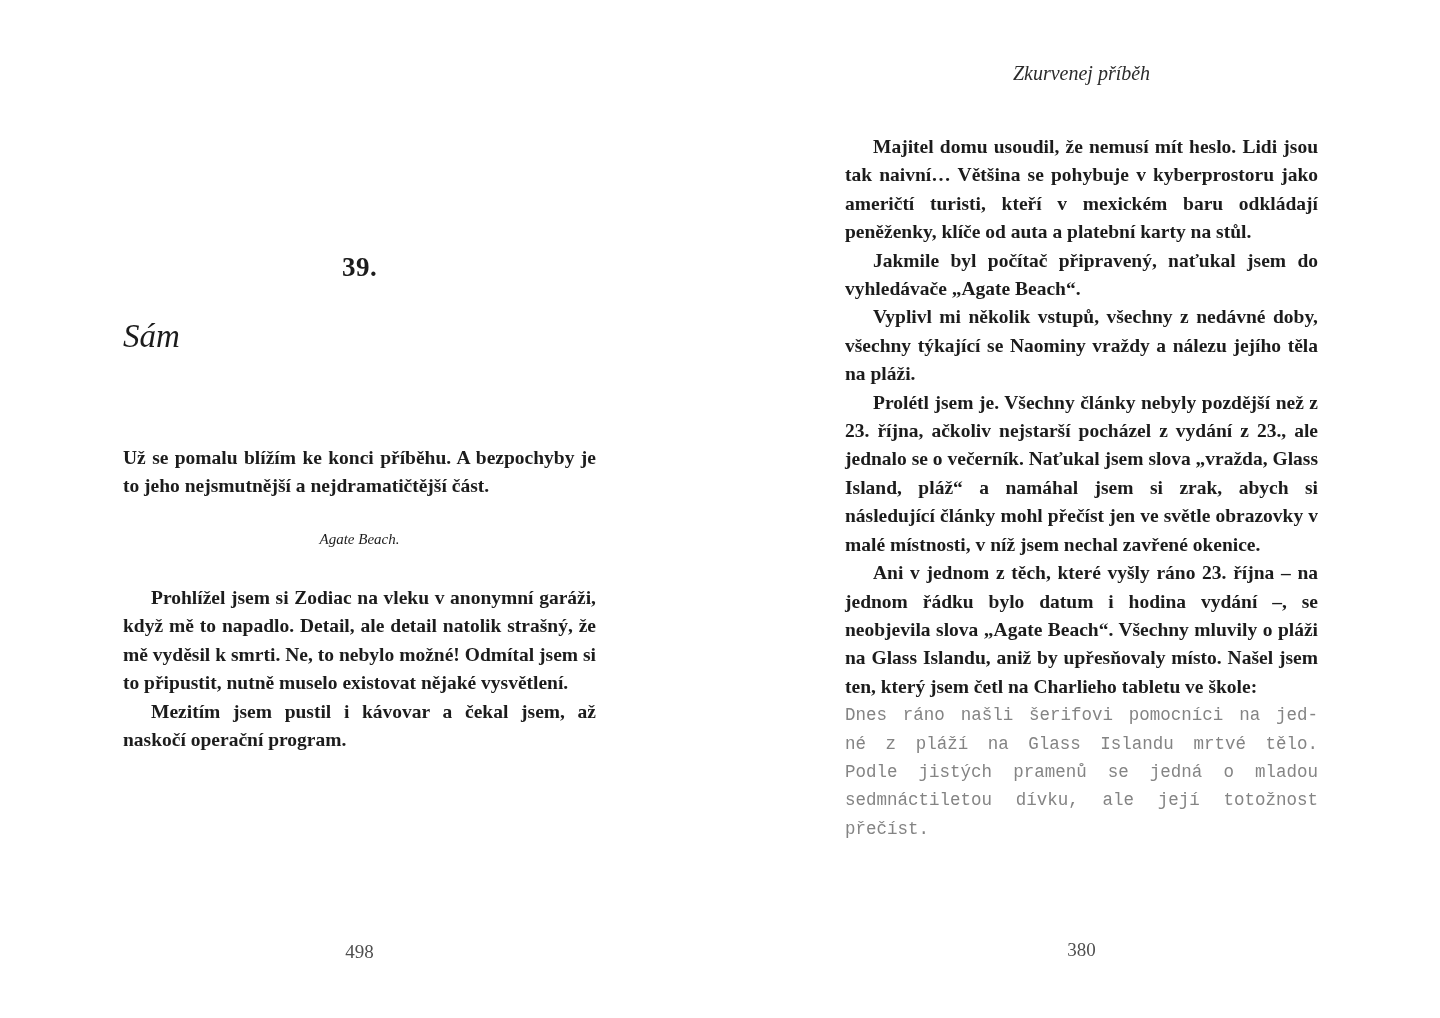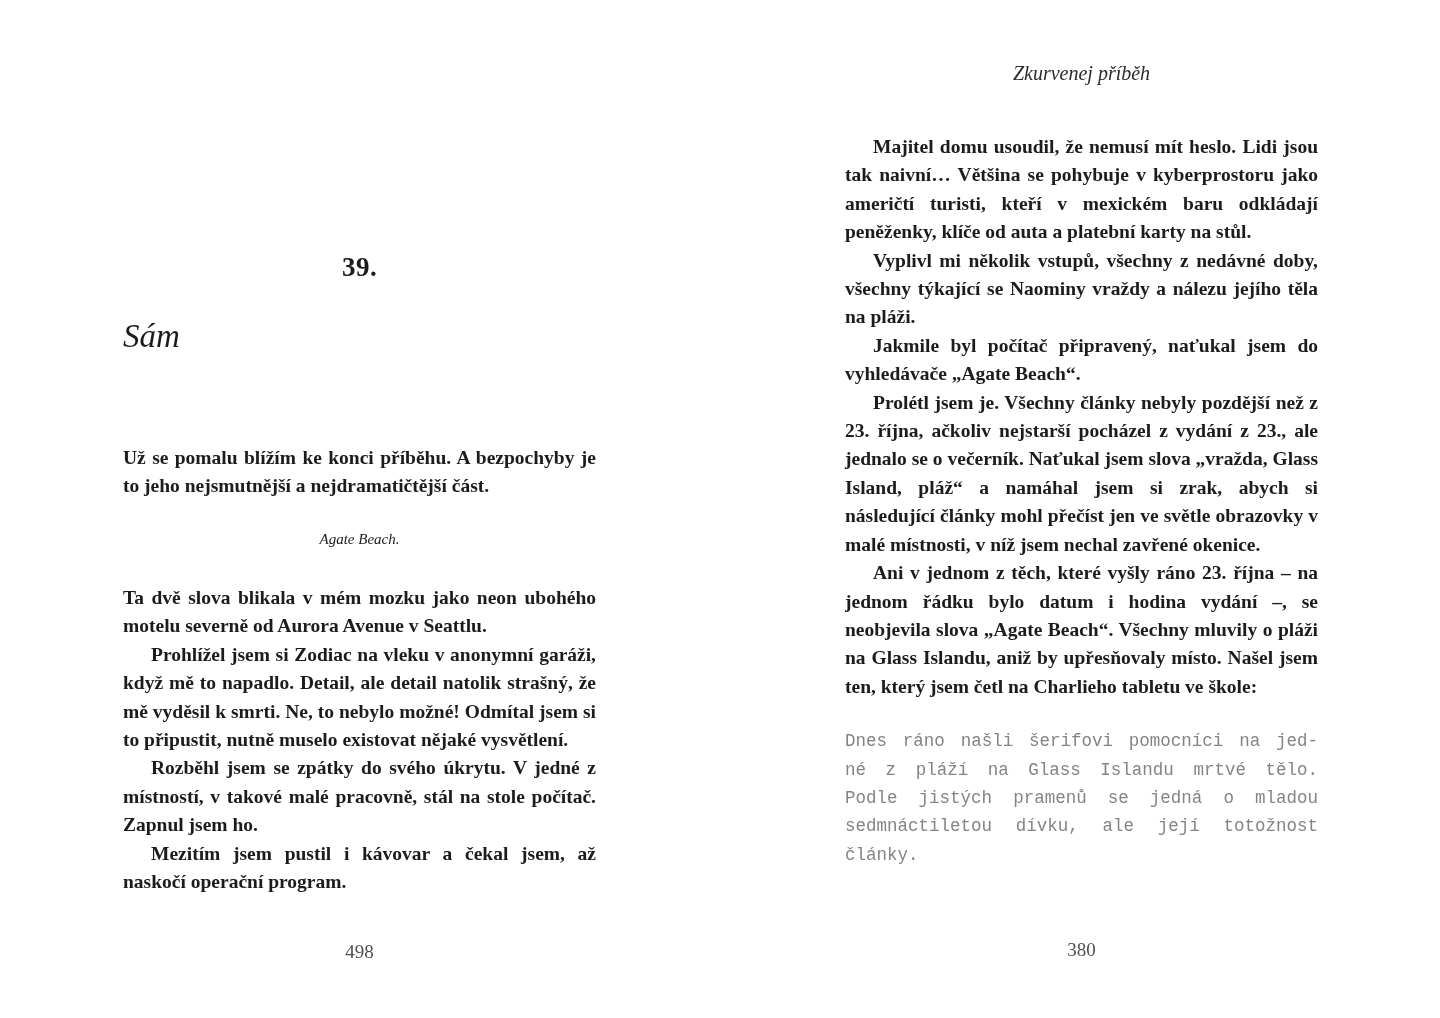--- a/index.html
+++ b/index.html
@@ -77,21 +77,20 @@
     margin: 0;
     font-size: 19.5px;
     line-height: 28.4px;
     text-align: justify;
     hyphens: none;
     font-weight: bold;
   }
   p.indent { text-indent: 28px; }
 
   .quote-block {
-    margin-top: 26px;
     font-family: "Liberation Mono", monospace;
     font-size: 17.5px;
     line-height: 28.4px;
     color: #848484;
   }
   .quote-line {
     text-align: justify;
     text-align-last: justify;
   }
   .quote-line.last {
@@ -118,45 +117,43 @@
 
     <div class="chapter-title">Sám</div>
 
     <div class="intro-block">
       <p class="body-par">Už se pomalu blížím ke konci příběhu. A bezpochyby je to jeho nejsmutnější a nejdramatičtější část.</p>
     </div>
 
     <div class="location-line">Agate Beach.</div>
 
     <div class="left-body">
-      <p class="body-par">Ta dvě slova blikala v mém mozku jako neon ubohého motelu severně od Aurora Avenue v Seattlu.</p>
       <p class="body-par indent">Prohlížel jsem si Zodiac na vleku v anonymní garáži, když mě to napadlo. Detail, ale detail natolik strašný, že mě vyděsil k smrti. Ne, to nebylo možné! Odmítal jsem si to připustit, nutně muselo existovat nějaké vysvětlení.</p>
-      <p class="body-par indent">Rozběhl jsem se zpátky do svého úkrytu. V jedné z místností, v takové malé pracovně, stál na stole počítač. Zapnul jsem ho.</p>
       <p class="body-par indent">Mezitím jsem pustil i kávovar a čekal jsem, až naskočí operační program.</p>
     </div>
 
     <div class="page-number left-num">498</div>
   </div>
 
   <div class="page page-right">
 
     <div class="running-header">Zkurvenej příběh</div>
 
     <div class="right-body">
       <p class="body-par indent">Majitel domu usoudil, že nemusí mít heslo. Lidi jsou tak naivní… Většina se pohybuje v kyberprostoru jako američtí turisti, kteří v mexickém baru odkládají peněženky, klíče od auta a platební karty na stůl.</p>
+      <p class="body-par indent">Jakmile byl počítač připravený, naťukal jsem do vyhledávače „Agate Beach“.</p>
       <p class="body-par indent">Vyplivl mi několik vstupů, všechny z nedávné doby, všechny týkající se Naominy vraždy a nálezu jejího těla na pláži.</p>
-      <p class="body-par indent">Jakmile byl počítač připravený, naťukal jsem do vyhledávače „Agate Beach“.</p>
       <p class="body-par indent">Prolétl jsem je. Všechny články nebyly pozdější než z 23. října, ačkoliv nejstarší pocházel z vydání z 23., ale jednalo se o večerník. Naťukal jsem slova „vražda, Glass Island, pláž“ a namáhal jsem si zrak, abych si následující články mohl přečíst jen ve světle obrazovky v malé místnosti, v níž jsem nechal zavřené okenice.</p>
       <p class="body-par indent">Ani v jednom z těch, které vyšly ráno 23. října – na jednom řádku bylo datum i hodina vydání –, se neobjevila slova „Agate Beach“. Všechny mluvily o pláži na Glass Islandu, aniž by upřesňovaly místo. Našel jsem ten, který jsem četl na Charlieho tabletu ve škole:</p>
 
       <div class="quote-block">
         <div class="quote-line">Dnes ráno našli šerifovi pomocníci na jed-</div>
         <div class="quote-line">né z pláží na Glass Islandu mrtvé tělo.</div>
         <div class="quote-line">Podle jistých pramenů se jedná o mladou</div>
         <div class="quote-line">sedmnáctiletou dívku, ale její totožnost</div>
-        <div class="quote-line last">články.</div>
+        <div class="quote-line last">přečíst.</div>
       </div>
     </div>
 
     <div class="page-number right-num">380</div>
   </div>
 
 </div>
 
 </body></html>

